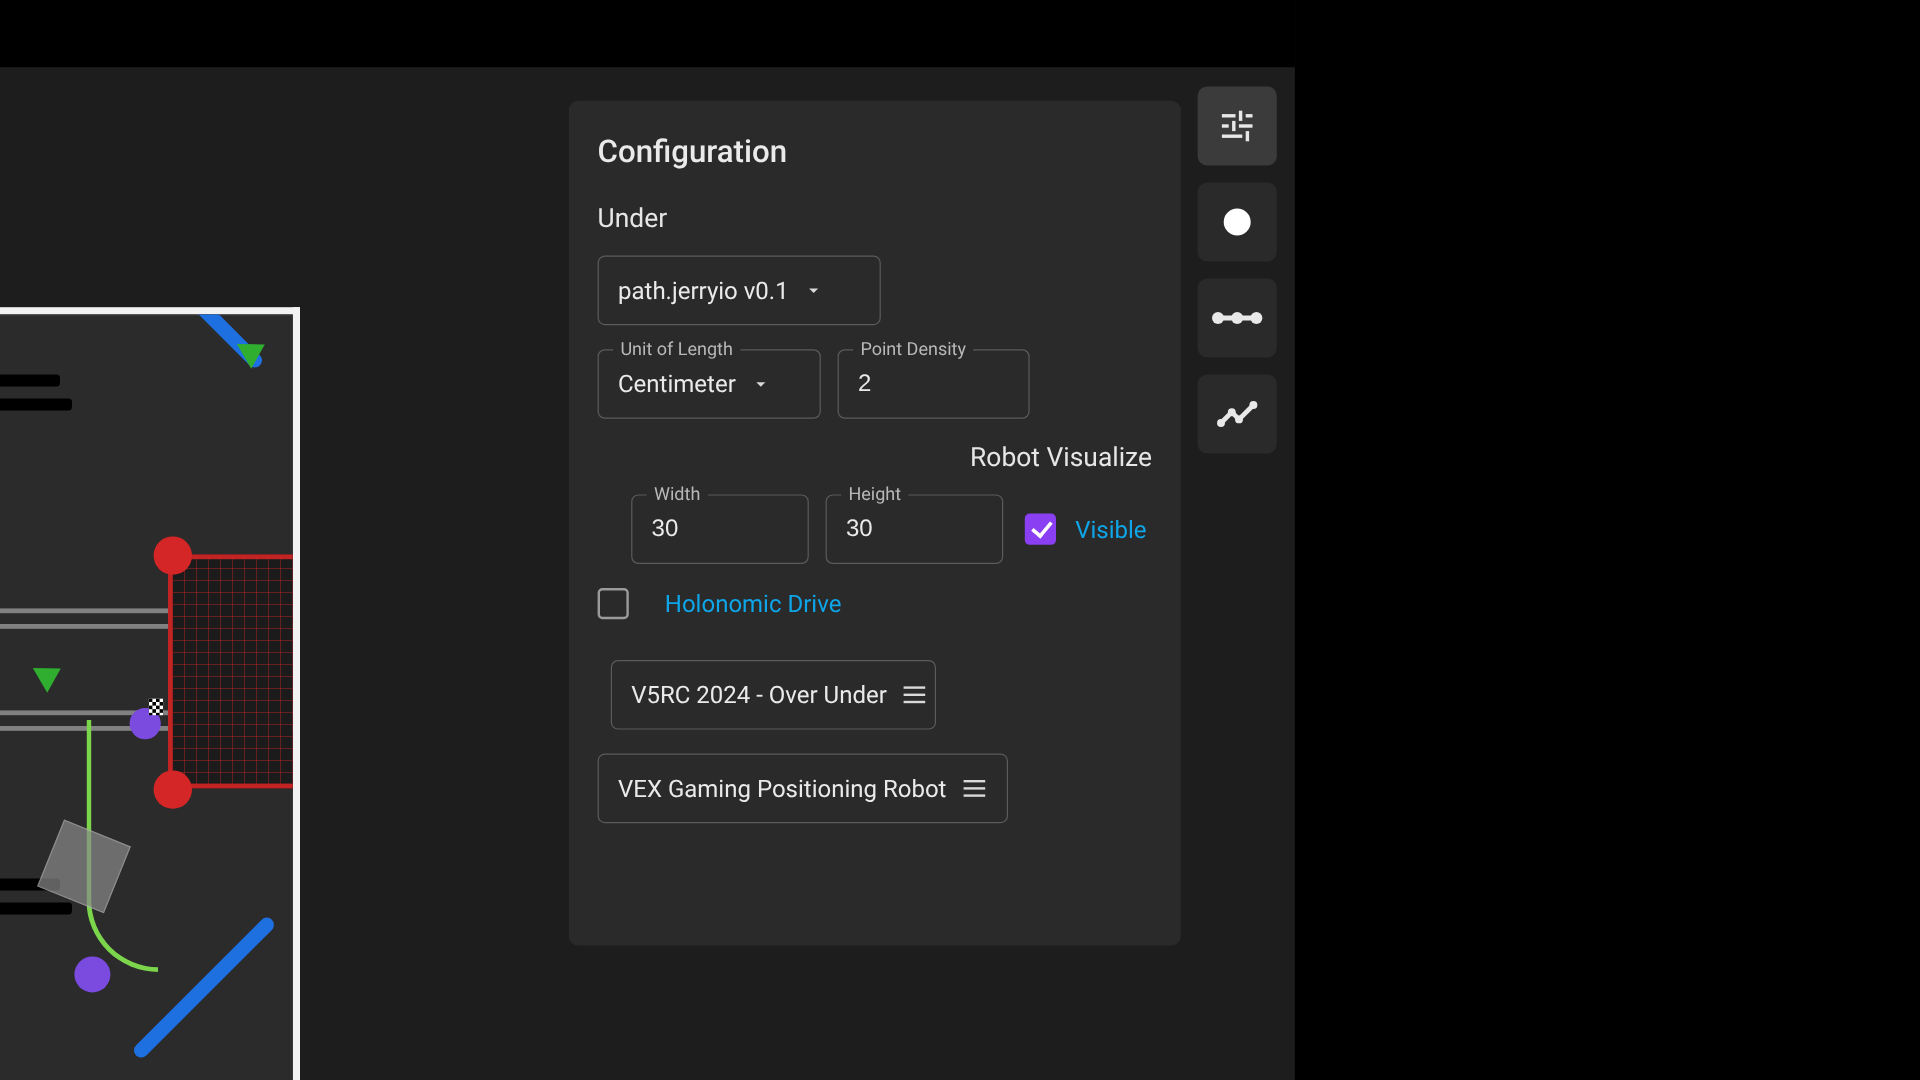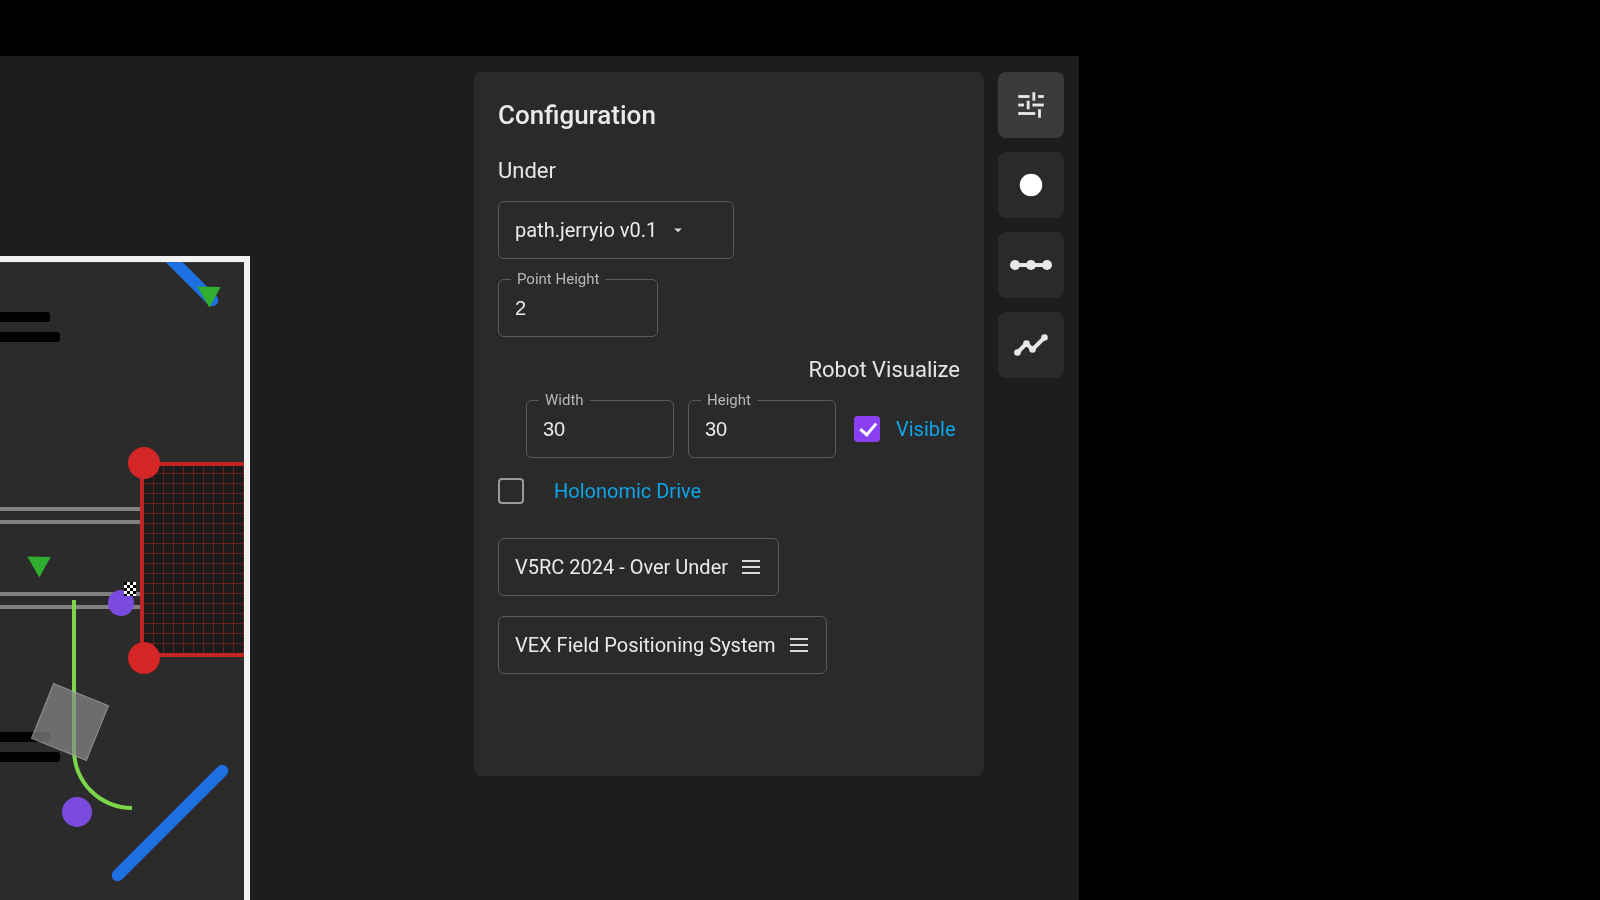--- a/index.html
+++ b/index.html
@@ -79,21 +79,21 @@
     position:absolute;
     background:#000;
     height:10px;
     border-radius:3px;
   }
 
   
   .panel {
     position: absolute;
     left: 474px;
-    top: 72px;
+    top: 84px;
     width: 510px;
     height: 704px;
     background: #2a2a2a;
     border-radius: 8px;
     padding: 28px 24px 24px 24px;
   }
   .panel h1 {
     font-size: 26px;
     font-weight: 500;
     margin-bottom: 28px;
@@ -248,22 +248,31 @@
         <span>path.jerryio v0.1</span>
         <span class="chev">
           <svg width="18" height="18" viewBox="0 0 24 24">
               <path fill="#d9d9d9" d="M7 10l5 5 5-5z"></path>
             </svg>
         </span>
       </div>
     </div>
 
     <div class="row">
+      <div class="outlined" style="width:186px;">
+        <span class="float-label">Unit of Length</span>
+        <span>Centimeter</span>
+        <span class="chev">
+          <svg width="18" height="18" viewBox="0 0 24 24">
+              <path fill="#d9d9d9" d="M7 10l5 5 5-5z"></path>
+            </svg>
+        </span>
+      </div>
       <div class="outlined" style="width:160px;">
-        <span class="float-label">Point Height</span>
+        <span class="float-label">Point Density</span>
         <input class="text-input" value="2" style="">
       </div>
     </div>
 
     <div class="section-label" style="margin-top:8px;text-align:right;">Robot Visualize</div>
 
     <div class="row">
       <div class="outlined" style="width:148px;margin-left:28px;">
         <span class="float-label">Width</span>
         <input class="text-input" value="30" style="">
@@ -278,32 +287,32 @@
       </div>
     </div>
 
     <div class="row" style="margin-top:4px; margin-bottom:34px;">
       <div class="check"></div>
       <span class="check-label" style="margin-left:16px;">Holonomic Drive</span>
     </div>
 
 
     <div class="row">
-      <div class="outlined" style="width:auto; padding-right:18px;">
+      <div class="outlined" style="width:auto; padding-right:8px;margin-left:11px;">
         <span>V5RC 2024 - Over Under</span>
         <span class="menu-glyph">
             <span></span>
             <span></span>
             <span></span>
           </span>
       </div>
     </div>
     <div class="row" style="margin-bottom:0;">
       <div class="outlined" style="width:auto; padding-right:18px;">
-        <span>VEX Field Positioning System</span>
+        <span>VEX Gaming Positioning Robot</span>
         <span class="menu-glyph">
             <span></span>
             <span></span>
             <span></span>
           </span>
       </div>
     </div>
   </div>
 
   <div class="rail">

